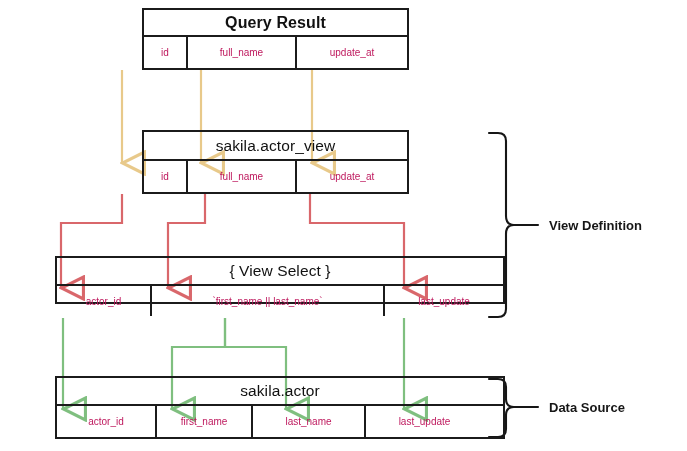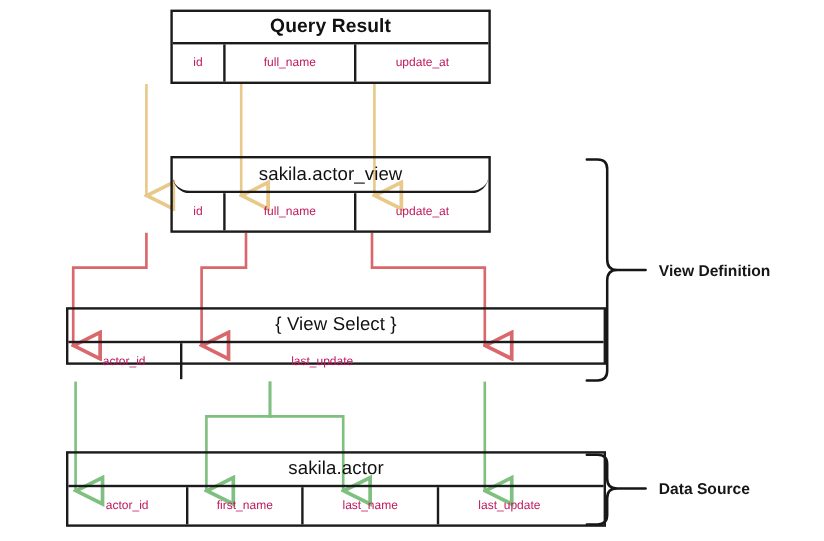--- a/index.html
+++ b/index.html
@@ -43,21 +43,21 @@
 
   
   #box-query{left:100px;top:8px;width:267px;height:62px;}
   #box-query .hdr{height:27px;}
   #box-query .cols{height:31px;}
   #box-query .cell:nth-child(1){width:44px;}
   #box-query .cell:nth-child(2){width:109px;}
   #box-query .cell:nth-child(3){width:110px;}
 
   #box-view{left:100px;top:130px;width:267px;height:64px;}
-  #box-view .hdr{height:29px;border-radius:14px;}
+  #box-view .hdr{height:29px;}
   #box-view .cols{height:31px;}
   #box-view .cell:nth-child(1){width:44px;}
   #box-view .cell:nth-child(2){width:109px;}
   #box-view .cell:nth-child(3){width:110px;}
 
   #box-select{left:13px;top:256px;width:450px;height:48px;}
   #box-select .hdr{height:28px;}
   #box-select .cols{height:30px;}
   #box-select .cell:nth-child(1){width:95px;}
   #box-select .cell:nth-child(2){width:233px;}
@@ -144,20 +144,21 @@
       <div class="cell">id</div>
       <div class="cell">full_name</div>
       <div class="cell">update_at</div>
     </div>
   </div>
 
   <div class="tbl" id="box-select">
     <div class="hdr">{ View Select }</div>
     <div class="cols">
       <div class="cell">actor_id</div>
+      <div class="cell">`first_name || last_name`</div>
       <div class="cell">last_update</div>
     </div>
   </div>
 
   <div class="tbl" id="box-actor">
     <div class="hdr">sakila.actor</div>
     <div class="cols">
       <div class="cell">actor_id</div>
       <div class="cell">first_name</div>
       <div class="cell">last_name</div>

